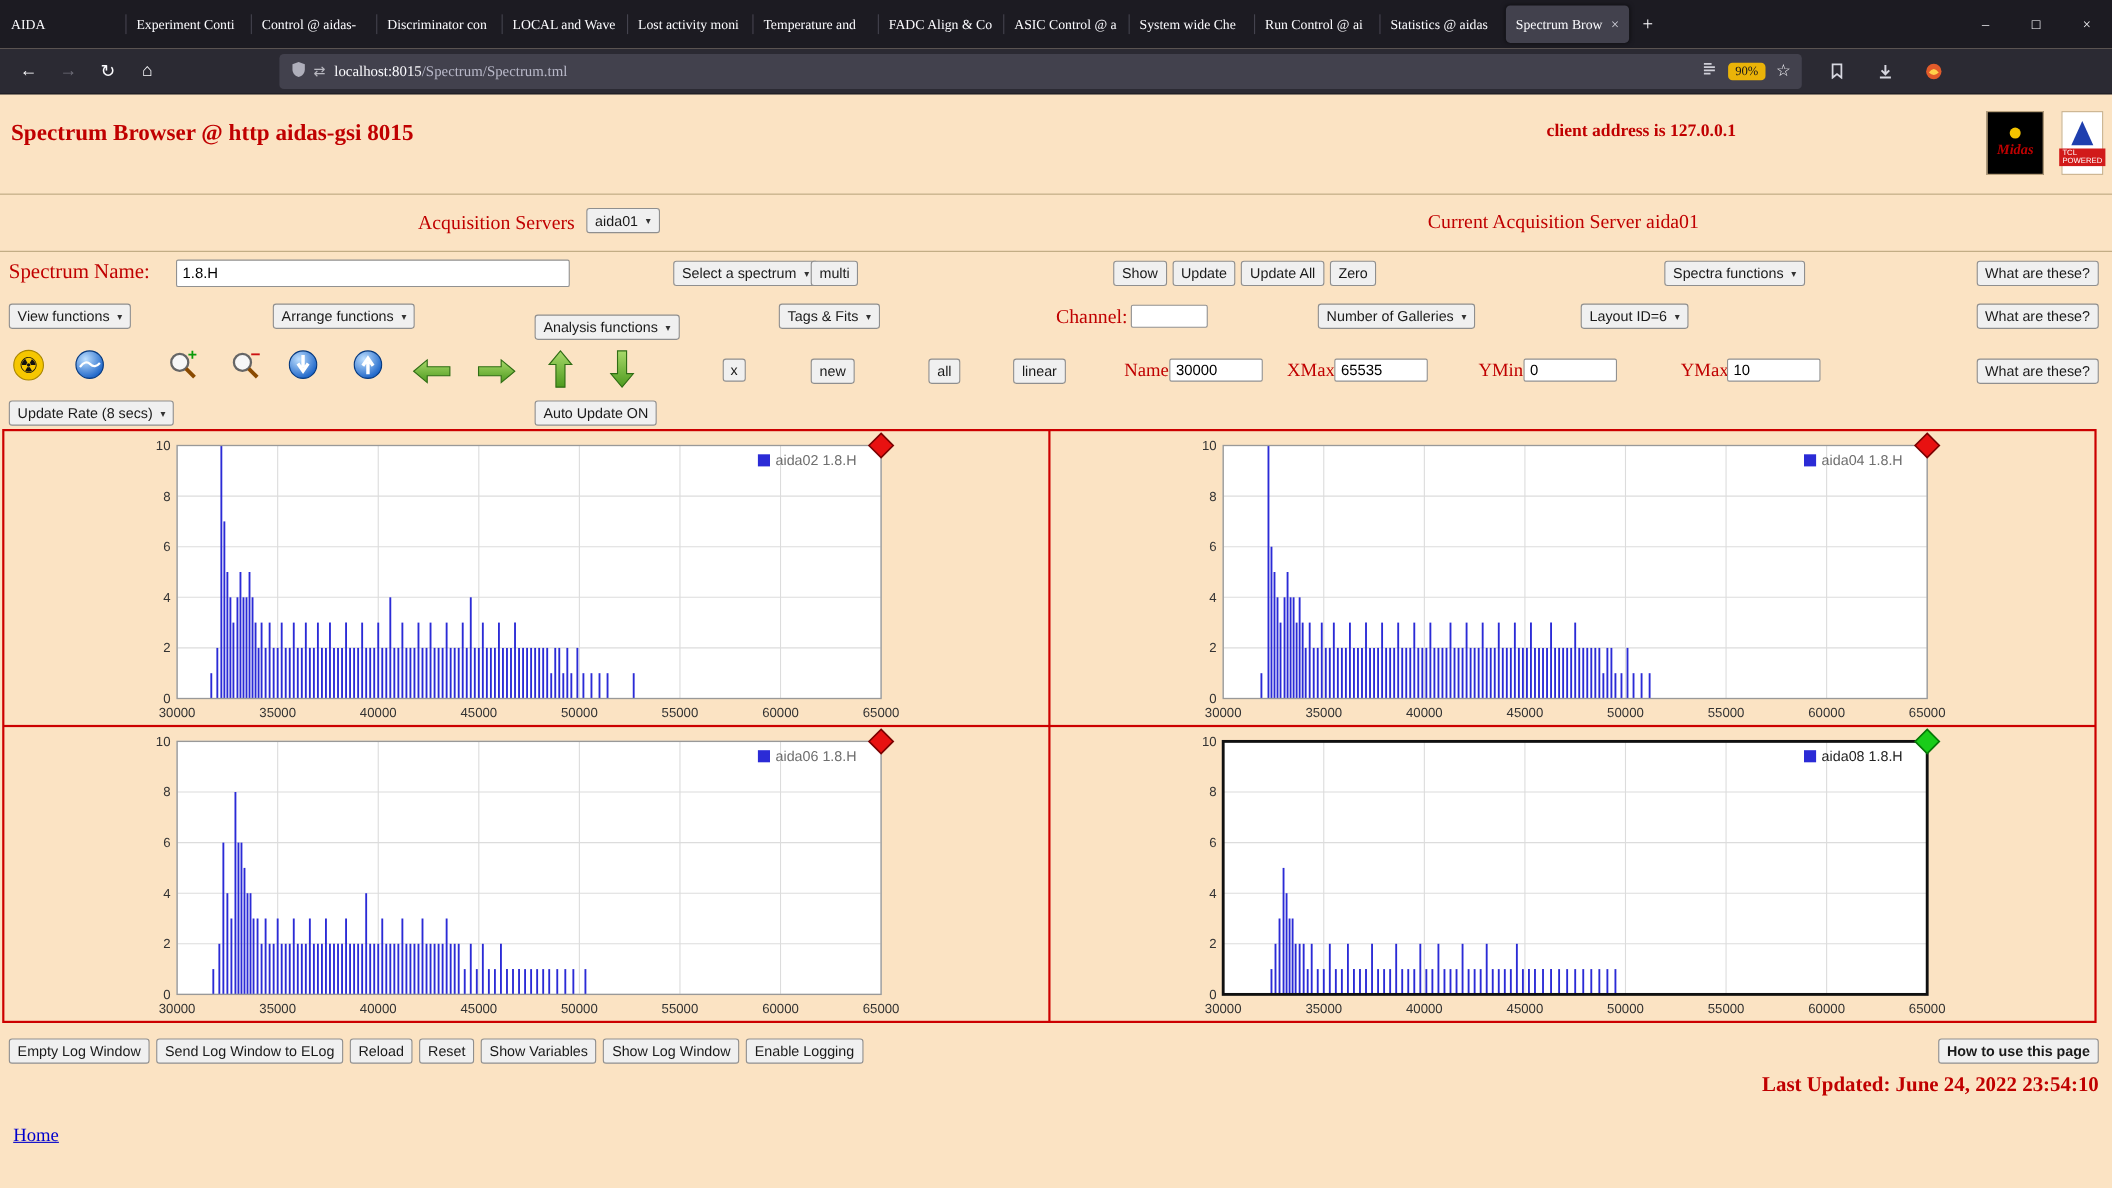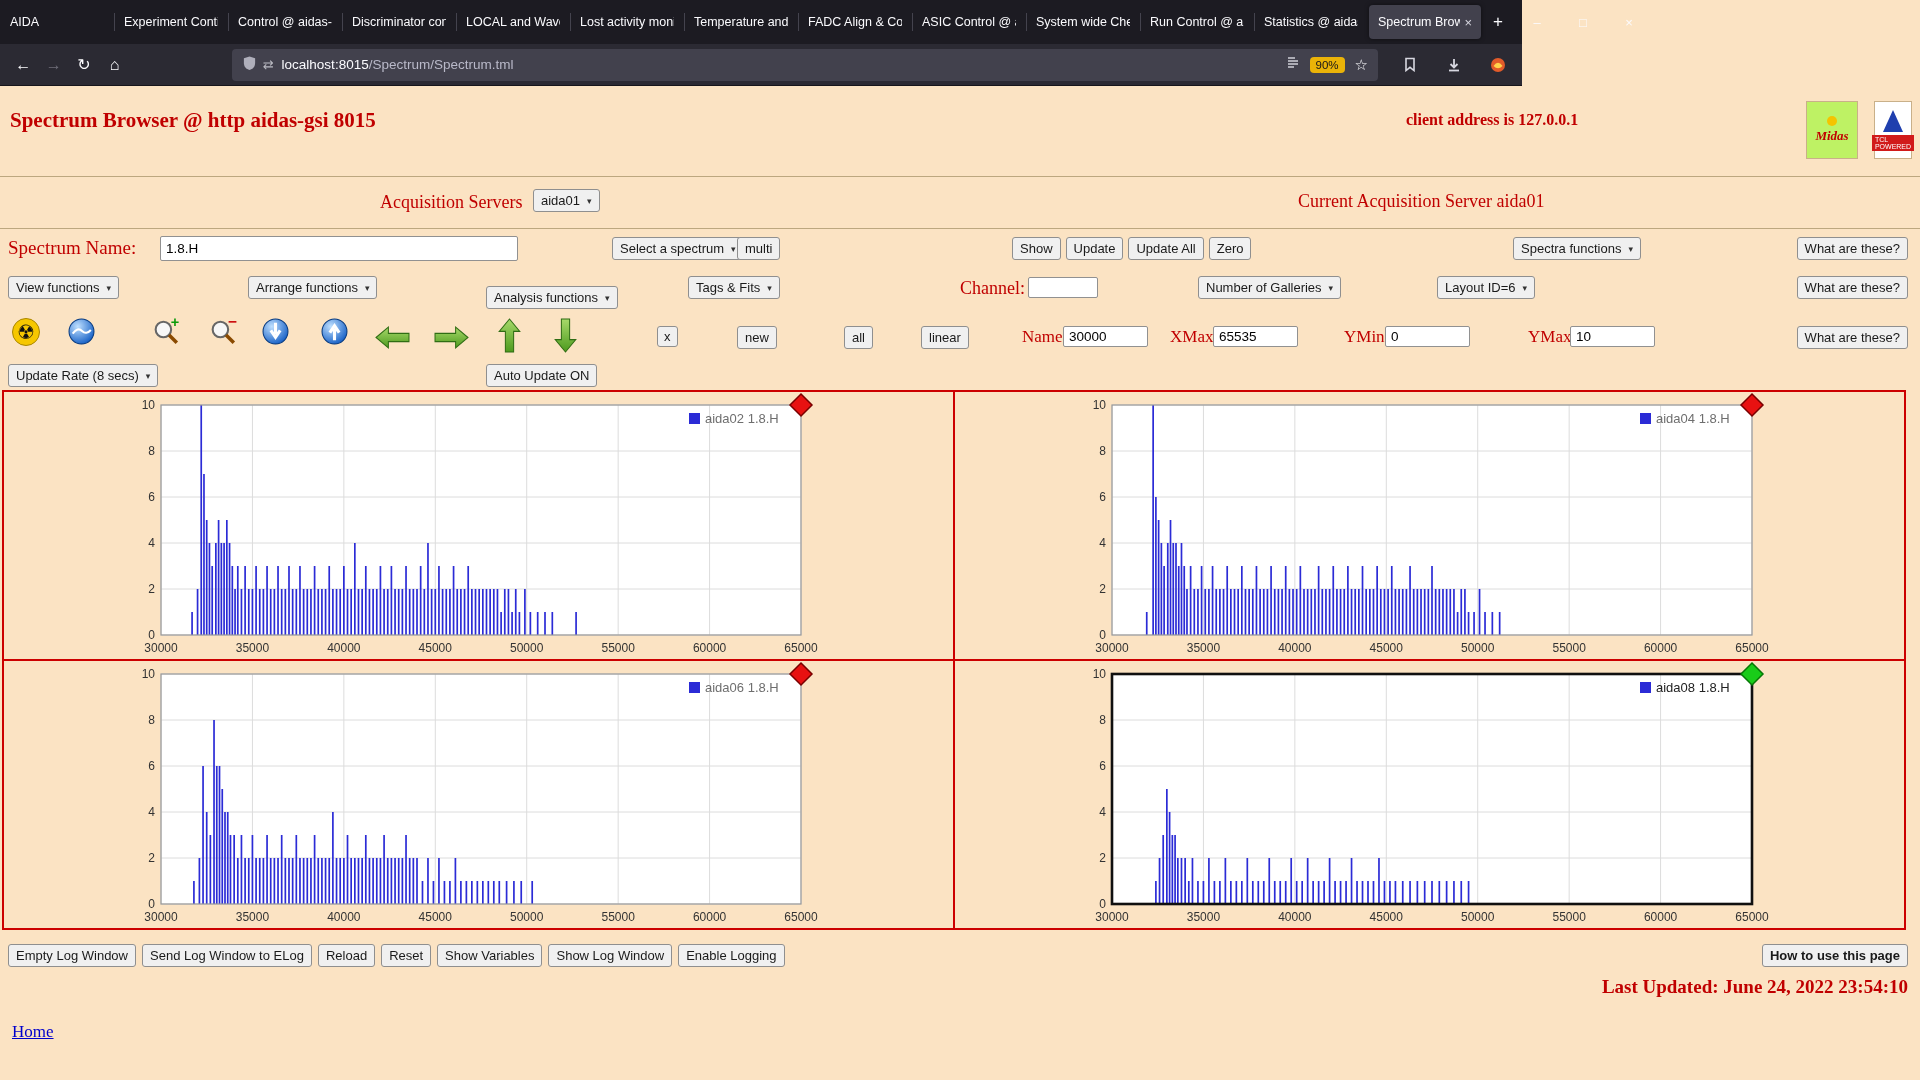--- a/index.html
+++ b/index.html
@@ -1,19 +1,19 @@
 <!DOCTYPE html>
 <html><head>
 <meta charset="utf-8">
 <style>
   * { box-sizing: border-box; margin: 0; padding: 0; }
   html,body { width:1920px; height:1080px; overflow:hidden; background:#fbe3c3; font-family:"Liberation Sans", sans-serif; }
 
   
-  .chrome { width:1522px; }
+  .chrome { width:1920px;font-family:Liberation Serif, serif; }
   .tabbar { height:44px; background:#1c1b22; display:flex; align-items:center; color:#fbfbfe; }
   .tabs { display:flex; align-items:center; height:100%; }
   .tab { width:112px; height:34px; margin:5px 1px; border-radius:4px; display:flex; align-items:center;
          padding:0 9px; font-size:12.5px; color:#fbfbfe; position:relative; flex:0 0 auto; cursor:default; }
   .tab:not(.active)+.tab:not(.active)::before { content:""; position:absolute; left:-1px; top:8px; height:18px; width:1px; background:#44434e; }
   .tab.active { background:#42414d; box-shadow:0 0 4px rgba(0,0,0,.5); }
   .tab-label { overflow:hidden; white-space:nowrap; flex:1; }
   .tab-close { font-size:13px; margin-left:4px; color:#d7d7e0; }
   .newtab { width:32px; height:32px; display:flex; align-items:center; justify-content:center; font-size:17px; border-radius:4px; }
   .winctl { margin-left:auto; display:flex; height:100%; }
@@ -35,21 +35,21 @@
   
   .page { position:relative; width:1920px; height:994px; background:#fbe3c3; font-family:"Liberation Serif", serif; color:#1a1a1a; }
   .page .abs { position:absolute; }
   .red { color:#c00000; }
   .sep { position:absolute; left:0; right:0; height:1px; background:#bca77f; }
   .sep1 { top:90px; } .sep2 { top:142px; }
 
   .t-title   { left:10px; top:22px; font-size:21px; font-weight:bold; }
   .t-client  { left:1406px; top:25px; font-size:16px; font-weight:bold; }
 
-  .logo { position:absolute; top:15px; height:58px; background:#bef264; border:1px solid #c9b089; display:flex; flex-direction:column; align-items:center; justify-content:center; }
+  .logo { position:absolute; top:15px; height:58px; background:#000000; border:1px solid #c9b089; display:flex; flex-direction:column; align-items:center; justify-content:center; }
   .logo-midas { right:62px; width:52px; }
   .logo-midas .m-dot { width:10px; height:10px; border-radius:50%; background:#f4c400; margin-bottom:2px; }
   .logo-midas .m-text { color:#c00000; font-weight:bold; font-style:italic; font-size:13px; font-family:"Liberation Serif", serif; }
   .logo-tcl { right:8px; width:38px; background:#fff; }
   .logo-tcl .t-fig { width:0; height:0; border-left:10px solid transparent; border-right:10px solid transparent; border-bottom:22px solid #1f3fae; }
   .logo-tcl .t-band { margin-top:3px; background:#d11a1a; color:#fff; font-size:7px; padding:1px 3px; font-family:"Liberation Sans", sans-serif; }
 
   .acq-label { left:380px; top:106px; font-size:18px; }
   .t-current { left:1298px; top:105px; font-size:18px; font-weight:normal; }
 
@@ -69,21 +69,21 @@
   .sel-spectrum { left:612px; top:151px; }
   .btn-multi { left:737px; top:151px; }
   .grp-show { position:absolute; left:1012px; top:151px; display:flex; gap:5px;justify-content:center; }
   .grp-show .btn { position:static; }
   .sel-spectrafn { left:1513px; top:151px; }
   .what1 { right:12px; top:151px; }
 
   .sel-view { left:8px; top:190px; }
   .sel-arrange { left:248px; top:190px; }
   .sel-analysis { left:486px; top:200px; }
-  .sel-tags { left:688px; top:190px; }
+  .sel-tags { left:708px; top:190px; }
   .ch-label { left:960px; top:192px; }
   .ch-input { left:1028px; top:191px; width:70px; height:21px; }
   .sel-galleries { left:1198px; top:190px; }
   .sel-layout { left:1437px; top:190px; }
   .what2 { right:12px; top:190px; }
 
   .icon { position:absolute; display:flex; align-items:center; justify-content:center; }
   .ic-rad { left:12px; top:232px; width:28px; height:28px; border-radius:50%; background:#f6c700; border:1px solid #a98600; font-size:20px; color:#111; }
   .ic-blue { left:68px; top:232px; }
   .ic-zin { left:151px; top:230px; }

